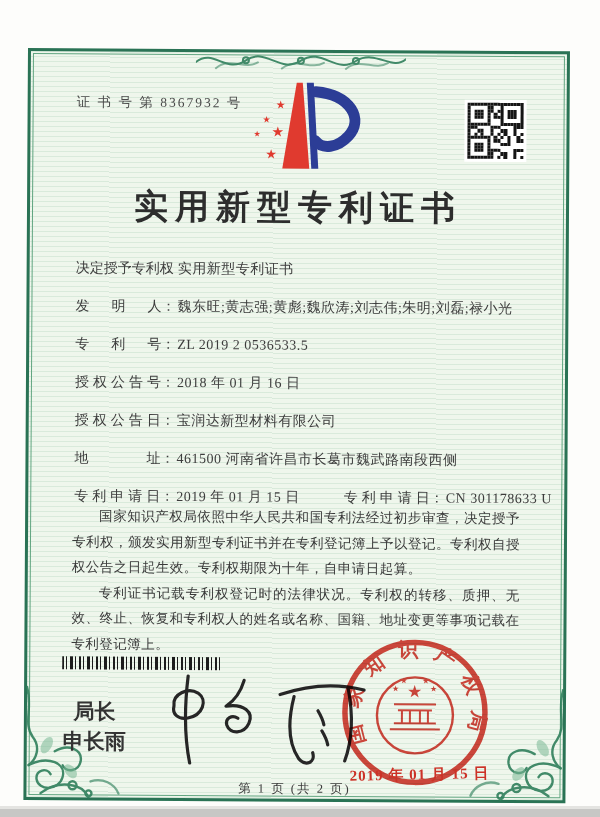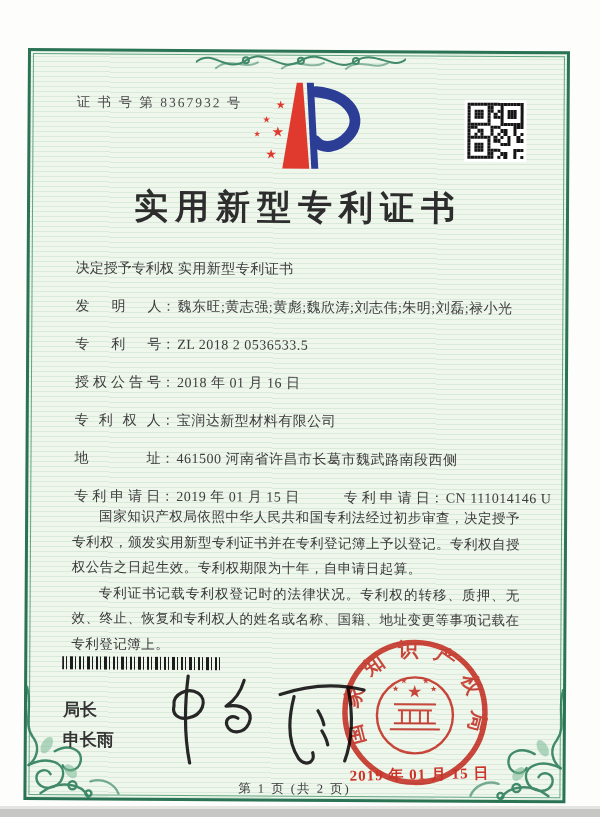--- a/index.html
+++ b/index.html
@@ -67,22 +67,22 @@
     position:absolute;left:35px;top:605px;width:160px;height:13px;
     background:repeating-linear-gradient(90deg,
       #1c1c1c 0 2px, transparent 2px 4px,
       #1c1c1c 4px 5px, transparent 5px 8px,
       #1c1c1c 8px 11px, transparent 11px 13px,
       #1c1c1c 13px 14px, transparent 14px 17px);
   }
 
   .director{
     position:absolute;left:36px;top:645px;
-    font-family:Liberation Mono, monospace;
-    font-size:17px;font-weight:600;color:#333;line-height:30px;
+    font-family:Liberation Sans, sans-serif;
+    font-size:21px;font-weight:600;color:#333;line-height:30px;text-align:center;
   }
   .signature{position:absolute;left:125px;top:616px;}
 
   .seal{position:absolute;left:307px;top:578px;mix-blend-mode:multiply;opacity:.92;}
   .seal-date{
     position:absolute;left:323px;top:712px;
     font-size:15px;font-weight:700;color:#cc3227;letter-spacing:1px;
     transform:rotate(-1.5deg);
   }
 
@@ -447,33 +447,33 @@
   <div class="title">实用新型专利证书</div>
 
   <div class="fields">
     <div class="frow">
       <span class="flabel">决定授予专利权</span><span class="fcolon">：</span><span class="fvalue">实用新型专利证书</span>
     </div>
     <div class="frow">
       <span class="flabel">发明人</span><span class="fcolon">：</span><span class="fvalue">魏东旺;黄志强;黄彪;魏欣涛;刘志伟;朱明;刘磊;禄小光</span>
     </div>
     <div class="frow">
-      <span class="flabel">专利号</span><span class="fcolon">：</span><span class="fvalue">ZL 2018 2 0536533.5</span>
+      <span class="flabel">专利号</span><span class="fcolon">：</span><span class="fvalue">ZL 2019 2 0536533.5</span>
     </div>
     <div class="frow">
       <span class="flabel">授权公告号</span><span class="fcolon">：</span><span class="fvalue">2018 年 01 月 16 日</span>
     </div>
     <div class="frow">
-      <span class="flabel">专利权人</span><span class="fcolon">：</span><span class="fvalue">宝润达新型材料有限公司</span>
+      <span class="flabel">授权公告日</span><span class="fcolon">：</span><span class="fvalue">宝润达新型材料有限公司</span>
     </div>
     <div class="frow">
       <span class="flabel">地址</span><span class="fcolon">：</span><span class="fvalue">461500 河南省许昌市长葛市魏武路南段西侧</span>
     </div>
     <div class="frow">
-      <span class="flabel">专利申请日</span><span class="fcolon">：</span><span class="fvalue">2019 年 01 月 15 日</span><span class="pair2"><span class="flabel">专利申请日</span><span class="fcolon">：</span><span class="fvalue">CN 111014146 U</span></span>
+      <span class="flabel">专利申请日</span><span class="fcolon">：</span><span class="fvalue">2019 年 01 月 15 日</span><span class="pair2"><span class="flabel">专利申请日</span><span class="fcolon">：</span><span class="fvalue">CN 301178633 U</span></span>
     </div>
   </div>
 
   <div class="body-text">
     <p>国家知识产权局依照中华人民共和国专利法经过初步审查，决定授予专利权，颁发实用新型专利证书并在专利登记簿上予以登记。专利权自授权公告之日起生效。专利权期限为十年，自申请日起算。</p>
     <p>专利证书记载专利权登记时的法律状况。专利权的转移、质押、无效、终止、恢复和专利权人的姓名或名称、国籍、地址变更等事项记载在专利登记簿上。</p>
   </div>
 
   <div class="barcode"></div>
 

